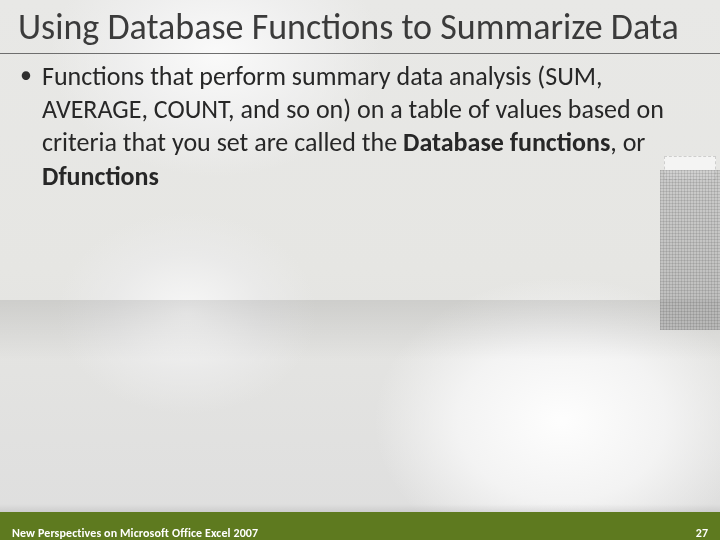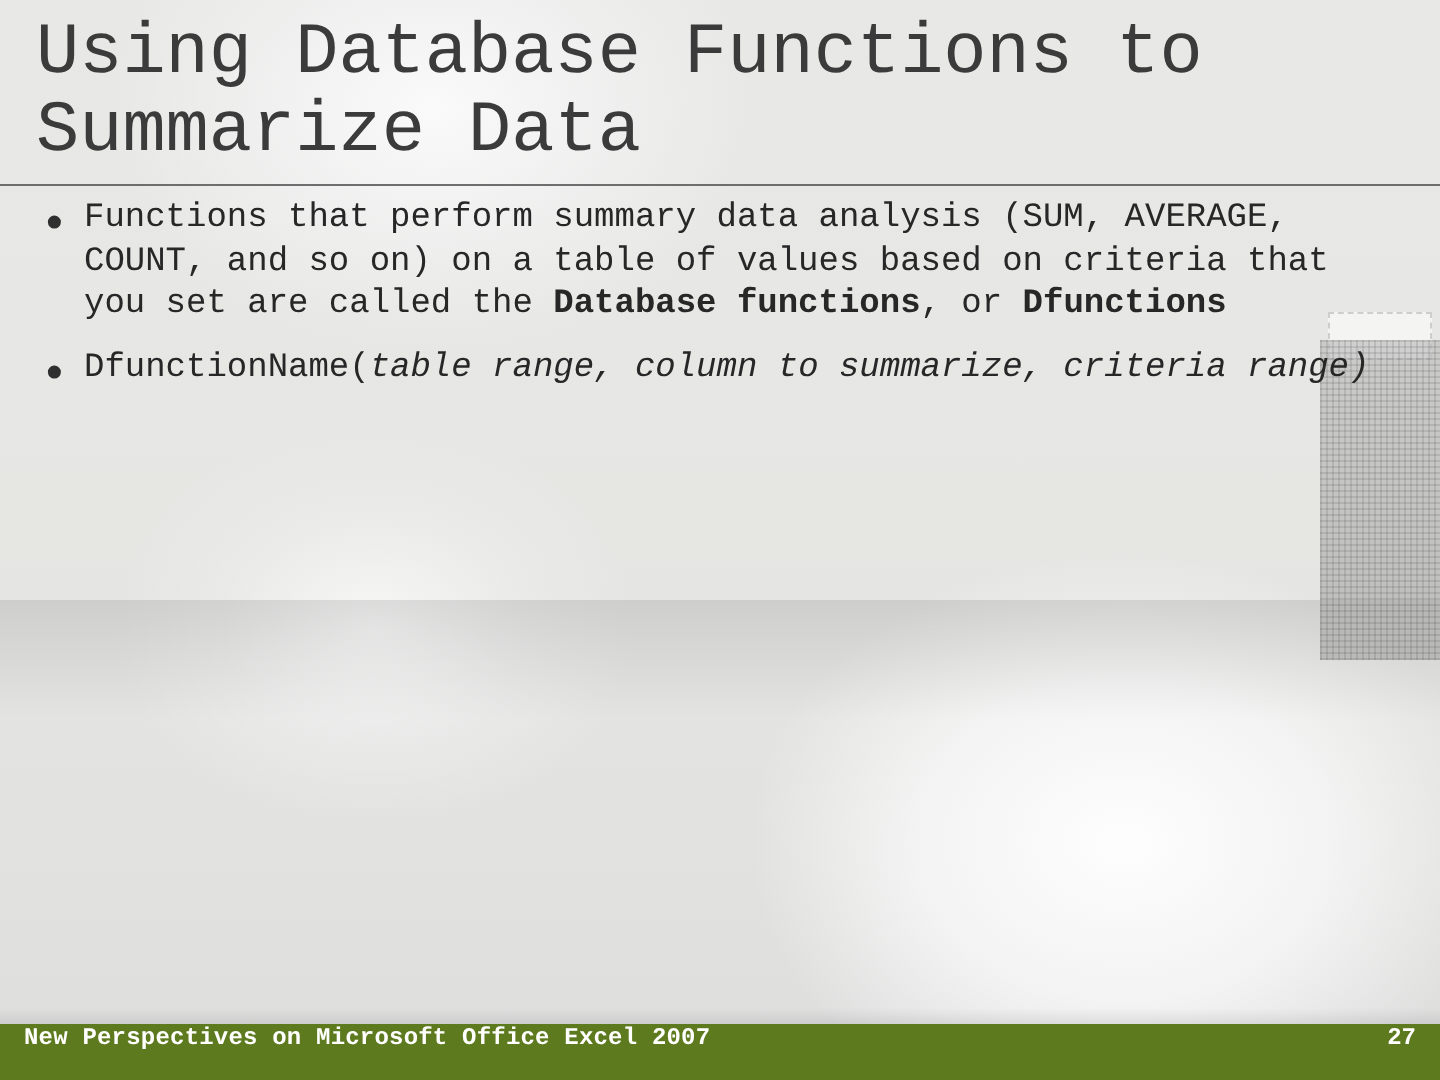--- a/index.html
+++ b/index.html
@@ -1,15 +1,15 @@
 <!DOCTYPE html>
 <html><head>
 <meta charset="utf-8">
 <style>
-  * { margin: 0; padding: 0; box-sizing: border-box; font-family: Liberation Mono, monospace; }
+  * { margin: 0; padding: 0; box-sizing: border-box; }
   html, body { width: 720px; height: 540px; overflow: hidden; }
   body {
     font-family: Calibri, "Segoe UI", Arial, sans-serif;
     position: relative;
     background: #fff;
   }
   .bg {
     position: absolute;
     inset: 0;
     z-index: 0;
@@ -66,21 +66,21 @@
   }
   .body {
     padding: 6px 18px 0 38px;
     color: #272727;
   }
   .body ul {
     list-style: none;
   }
   .body li {
     position: relative;
-    font-size: 17px;
+    font-size: 26px;
     line-height: 1.28;
     margin-bottom: 10px;
     padding-left: 4px;
   }
   .body li::before {
     content: "•";
     position: absolute;
     left: -18px;
     top: 0;
     color: #2f2f2f;
@@ -89,21 +89,21 @@
   }
   .bold { font-weight: 700; }
   .ital { font-style: italic; }
   .footer {
     position: absolute;
     left: 0; right: 0; bottom: 0;
     height: 28px;
     background: #5e7a1f;
     color: #ffffff;
     display: flex;
-    align-items: flex-start;
+    align-items: flex-end;
     justify-content: space-between;
     padding: 0 12px;
     font-size: 12px;
     z-index: 2;
     margin-top: 44px;
   }
   .footer .left { font-weight: 600; letter-spacing: 0.1px; }
   .footer .right { font-weight: 600; }
   .footer-top-shadow {
     position: absolute;
@@ -121,23 +121,20 @@
 <div class="side-strip"></div>
 
 <div class="slide">
   <h1 class="title">Using Database Functions to Summarize Data</h1>
   <hr class="title-underline">
   <div class="body">
     <ul>
       <li>
         <span>Functions that perform summary data analysis (SUM, AVERAGE, COUNT, and so on) on a table of values based on criteria that you set are called the </span><span class="bold">Database functions</span><span>, or </span><span class="bold">Dfunctions</span><span></span>
       </li>
-      <li>
-        <span>DfunctionName(</span><span class="ital">table range, column to summarize, criteria range)</span><span></span>
-      </li>
     </ul>
   </div>
 </div>
 
 <div class="footer-top-shadow"></div>
 <div class="footer">
   <span class="left">New Perspectives on Microsoft Office Excel 2007</span>
   <span class="right">27</span>
 </div>
 

